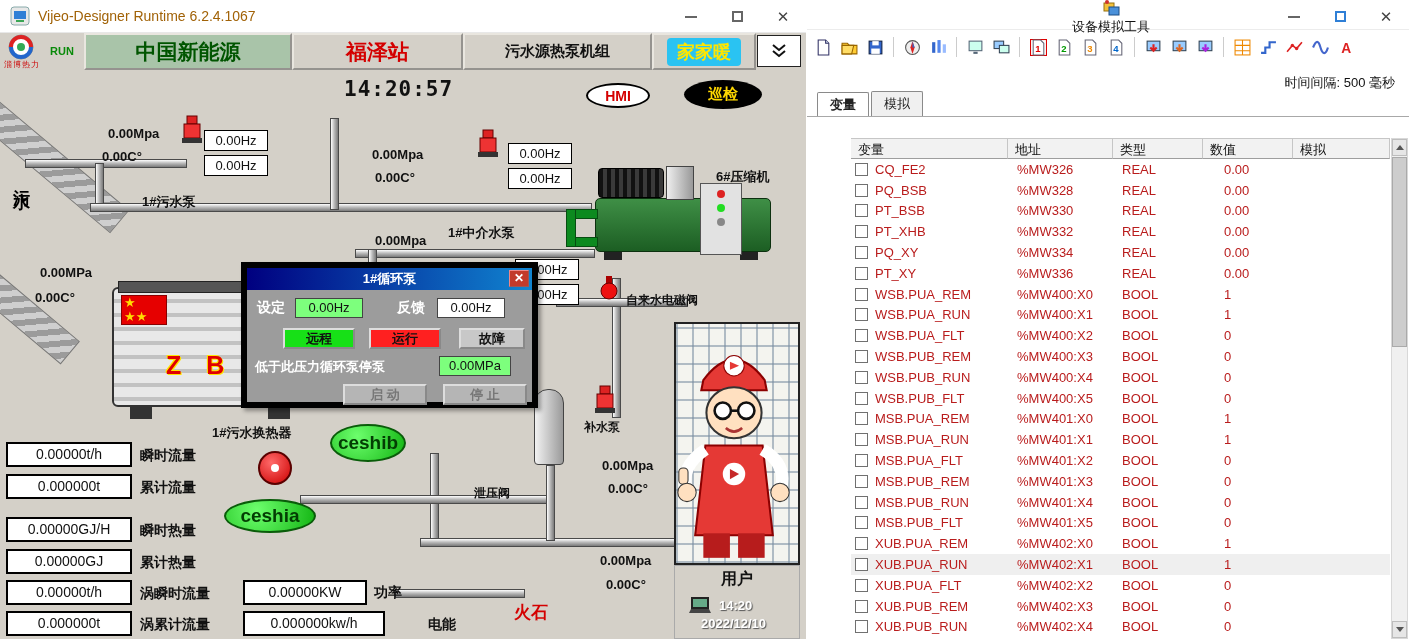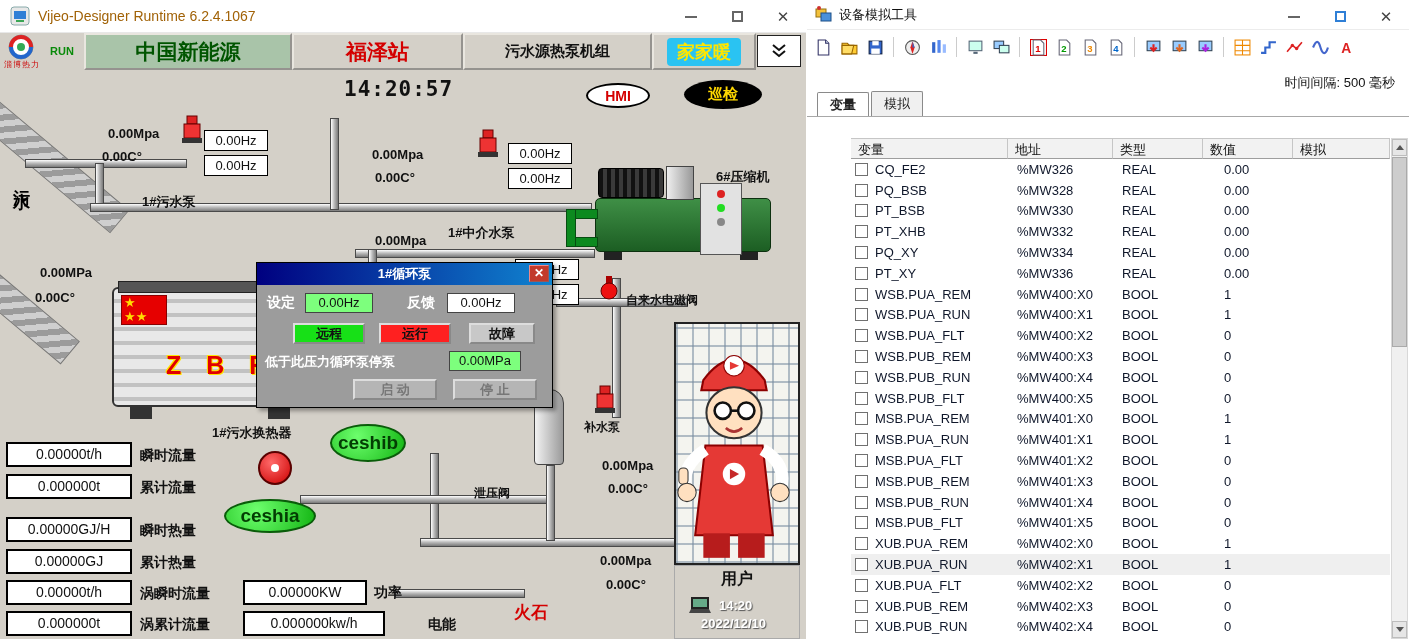--- a/index.html
+++ b/index.html
@@ -55,21 +55,21 @@
   
   .comp-motor{position:absolute;left:598px;top:135px;width:66px;height:30px;background:repeating-linear-gradient(90deg,#111 0 4px,#3a3a3a 4px 8px);border:1px solid #000;border-radius:4px;z-index:3;}
   .comp-cyl{position:absolute;left:666px;top:133px;width:28px;height:34px;background:linear-gradient(90deg,#eee,#999);border:1px solid #444;z-index:3;}
   .comp-body{position:absolute;left:595px;top:165px;width:176px;height:54px;background:linear-gradient(180deg,#3f8f46,#1c5e23);border:1px solid #0c300f;border-radius:5px;z-index:2;}
   .comp-panel{position:absolute;left:700px;top:150px;width:42px;height:72px;background:#e2e2e2;border:1px solid #555;z-index:4;}
   .comp-panel i{display:block;width:8px;height:8px;border-radius:50%;margin:6px auto 0;}
   .comp-foot{position:absolute;width:18px;height:8px;background:#222;z-index:2;}
   .gpipe{position:absolute;background:#0c8a1f;border:1px solid #064d11;z-index:2;}
 
   
-  .dlg{position:absolute;left:256px;top:229px;width:297px;height:146px;background:#9c9c9c;border:1px solid #000000;box-shadow:3px 3px 4px rgba(0,0,0,.35);z-index:30;}
+  .dlg{position:absolute;left:241px;top:229px;width:297px;height:146px;background:#9c9c9c;border:6px solid #000000;box-shadow:3px 3px 4px rgba(0,0,0,.35);z-index:30;}
   .dlg-title{height:22px;background:linear-gradient(90deg,#000080,#1084d0);color:#fff;font-weight:bold;font-size:13px;display:flex;align-items:center;justify-content:center;position:relative;}
   .dlg-close{position:absolute;right:3px;top:2px;width:20px;height:17px;background:#c23a2b;border:1px outset #e88;color:#fff;font-weight:bold;font-size:12px;line-height:15px;text-align:center;cursor:pointer;}
   .wlab{position:absolute;color:#fff;font-weight:bold;font-size:14px;z-index:31;}
   .vbox{position:absolute;height:20px;border:1px solid #444;font-size:13px;text-align:center;line-height:18px;color:#111;z-index:31;}
   .vgreen{background:#7dff7d;}
   .vwhite{background:#fff;}
   .dbtn{position:absolute;height:21px;border:2px outset #ddd;font-weight:bold;font-size:13px;text-align:center;line-height:17px;cursor:pointer;z-index:31;color:#111;}
   .dbtn.grey{background:#c8c8c8;}
   .dbtn.disabled{color:#777;background:#b5b5b5;}
 
@@ -96,36 +96,36 @@
   .udt{position:absolute;color:#fff;font-weight:bold;text-shadow:1px 1px 1px #555;}
 
   
   .mbox{position:absolute;width:126px;height:25px;background:#fff;border:2px solid #000;font-size:14px;text-align:center;line-height:21px;color:#111;z-index:4;}
   .mlabel{position:absolute;font-weight:bold;font-size:14px;color:#111;z-index:4;}
 
   .fire{left:514px;top:568px;color:#d40000;font-weight:bold;font-size:17px;z-index:4;}
 
   
   .rwin{position:absolute;left:807px;top:0;width:602px;height:639px;background:#fff;}
-  .rtitle{position:absolute;top:0;left:0;width:100%;height:30px;background:#fff;display:flex;align-items:center;border-bottom:1px solid #ececec;}
+  .rtitle{position:absolute;top:0;left:0;width:100%;height:30px;background:#fff;display:flex;align-items:center;border-bottom:1px solid #ececec;flex-direction:column;}
   .rtitle .ttxt{color:#111;font-size:13px;margin-left:6px;}
   .toolbar{position:absolute;top:31px;left:4px;height:32px;display:flex;align-items:center;gap:2px;}
   .tbico{width:24px;height:24px;display:flex;align-items:center;justify-content:center;border:1px solid transparent;cursor:pointer;}
   .tbsep{width:1px;height:20px;background:#ccc;margin:0 4px;}
   .interval{position:absolute;right:14px;top:74px;font-size:13px;color:#111;}
   .tabs{position:absolute;left:10px;top:92px;display:flex;align-items:flex-end;height:24px;}
   .tab{padding:3px 12px;font-size:13px;border:1px solid #8a8a8a;border-bottom:none;background:#f0f0f0;color:#222;cursor:pointer;margin-right:2px;border-radius:2px 2px 0 0;}
   .tab.active{background:#fff;font-weight:bold;position:relative;top:1px;}
   .tabline{position:absolute;left:0;top:116px;width:100%;border-bottom:1px solid #a8a8a8;}
 
   .vtable{position:absolute;left:44px;top:138px;width:539px;height:501px;background:#fff;}
   .thead{display:grid;grid-template-columns:157px 105px 90px 90px 1fr;height:21px;}
   .th{background:#f2f2f2;border-right:1px solid #c6c6c6;border-bottom:1px solid #9e9e9e;border-top:1px solid #c6c6c6;font-size:13px;color:#111;padding:2px 0 0 7px;overflow:hidden;}
   .tbody{position:relative;}
-  .trow{display:grid;grid-template-columns:157px 105px 90px 90px 1fr;height:20.8px;align-items:center;font-size:13px;color:#0f172a;}
+  .trow{display:grid;grid-template-columns:157px 105px 90px 90px 1fr;height:20.8px;align-items:center;font-size:13px;color:#b91c1c;}
   .trow.hl{background:#efefef;}
   .tc{overflow:hidden;white-space:nowrap;}
   .tc.c1{display:flex;align-items:center;gap:7px;padding-left:4px;}
   .tc.c2,.tc.c3{padding-left:9px;}
   .tc.c4{padding-left:21px;}
   .cb{width:13px;height:13px;background:#fff;border:1px solid #707070;flex:0 0 auto;cursor:pointer;}
 
   .sbar{position:absolute;right:1px;top:138px;width:17px;height:501px;background:#f0f0f0;border:1px solid #d8d8d8;}
   .sbtn{position:absolute;left:0;width:15px;height:17px;background:#e6e6e6;border:1px solid #bdbdbd;display:flex;align-items:center;justify-content:center;cursor:pointer;}
   .tri-up{width:0;height:0;border-left:4px solid transparent;border-right:4px solid transparent;border-bottom:5px solid #555;}

